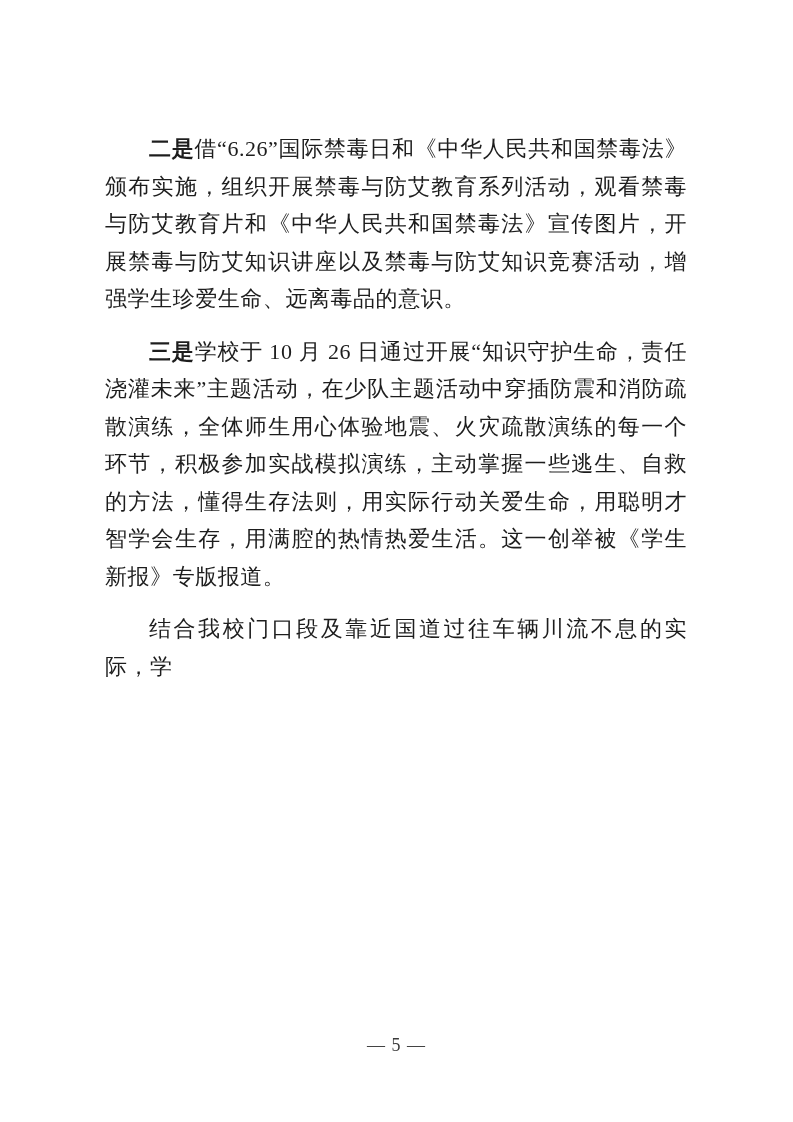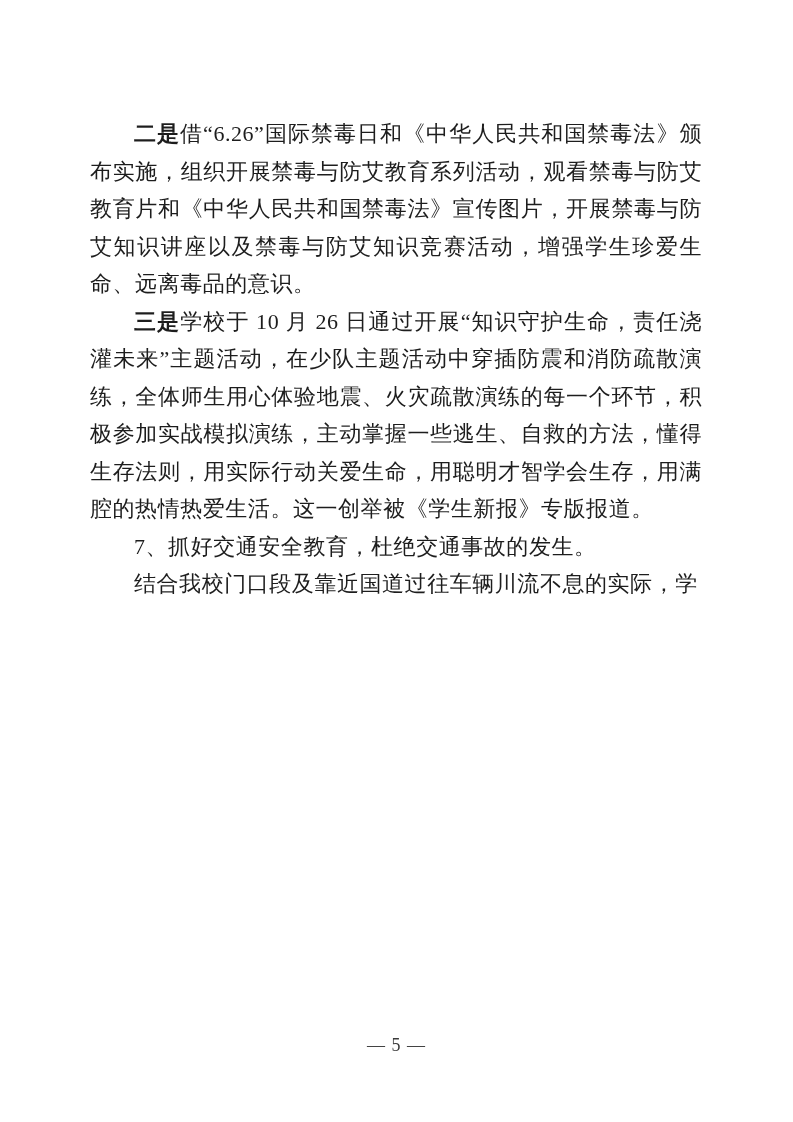--- a/index.html
+++ b/index.html
@@ -21,21 +21,21 @@
     left: 90px;
     top: 115px;
     width: 612px;
     font-size: 22px;
     line-height: 37.5px;
     text-align: justify;
     text-justify: inter-character;
     letter-spacing: 0.55px;
   }
   .text-block p {
-    margin: 0;
+    margin: 15px;
     padding: 0;
     text-indent: 2em;
   }
   .lead {
     font-weight: bold;
   }
   .page-num {
     position: absolute;
     top: 1034px;
     left: 0;
@@ -47,17 +47,16 @@
     letter-spacing: 1px;
   }
 </style>
 </head>
 <body>
 
 <div class="page">
   <div class="text-block">
     <p><span class="lead">二是</span><span>借“6.26”国际禁毒日和《中华人民共和国禁毒法》颁布实施，组织开展禁毒与防艾教育系列活动，观看禁毒与防艾教育片和《中华人民共和国禁毒法》宣传图片，开展禁毒与防艾知识讲座以及禁毒与防艾知识竞赛活动，增强学生珍爱生命、远离毒品的意识。</span></p>
     <p><span class="lead">三是</span><span>学校于 10 月 26 日通过开展“知识守护生命，责任浇灌未来”主题活动，在少队主题活动中穿插防震和消防疏散演练，全体师生用心体验地震、火灾疏散演练的每一个环节，积极参加实战模拟演练，主动掌握一些逃生、自救的方法，懂得生存法则，用实际行动关爱生命，用聪明才智学会生存，用满腔的热情热爱生活。这一创举被《学生新报》专版报道。</span></p>
-    <p><span class="lead"></span><span>7、抓好交通安全教育，杜绝交通事故的发生。</span></p>
     <p><span class="lead"></span><span>结合我校门口段及靠近国道过往车辆川流不息的实际，学</span></p>
   </div>
   <div class="page-num">— 5 —</div>
 </div>
 
 </body></html>

